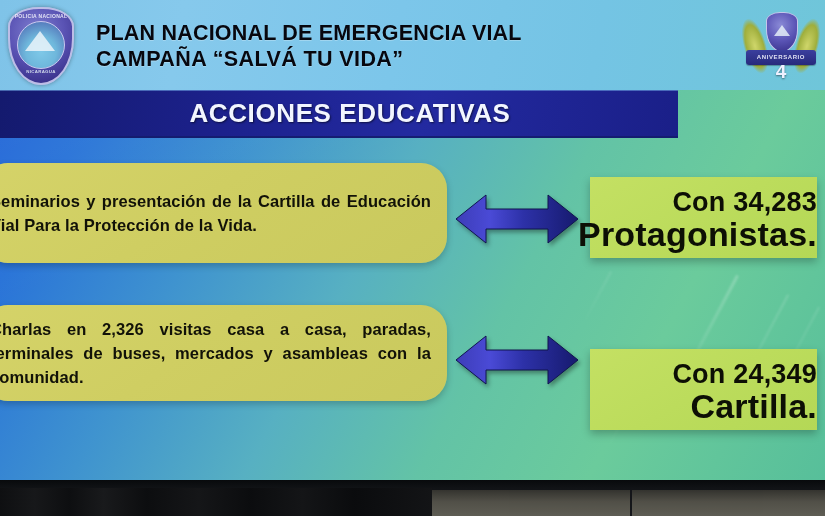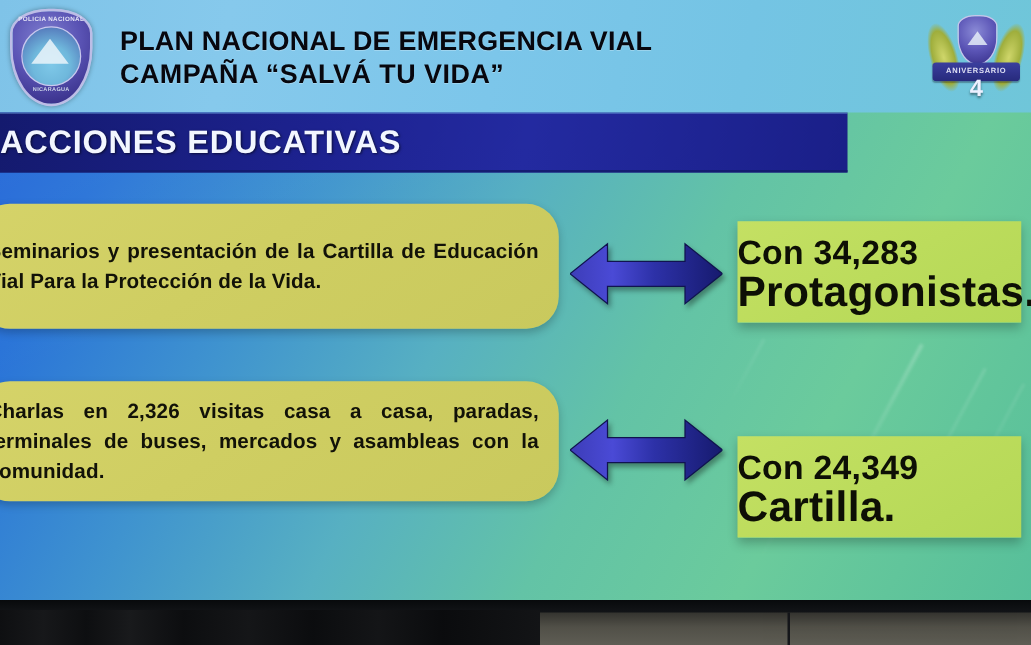--- a/index.html
+++ b/index.html
@@ -184,26 +184,28 @@
     position: absolute;
     left: 0; top: 90px;
     width: 678px;
     height: 45px;
     background: linear-gradient(100deg, #141a6e 0%, #1d2290 38%, #232aa0 62%, #1a1f88 100%);
     border-top: 1px solid rgba(120,180,235,.5);
     border-bottom: 2px solid rgba(20,28,110,.9);
   }
   #banner-title {
     width: 100%;
+    text-align: center;
     color: #f2f6ff;
     font-weight: bold;
     font-size: 26px;
     line-height: 45px;
     letter-spacing: .6px;
     text-shadow: 1px 1px 2px rgba(0,0,0,.55);
+    margin-left: 11px;
   }
 
   
   .left-box {
     position: absolute;
     background: linear-gradient(145deg, #d5d369 0%, #cfce62 45%, #c9c95d 100%);
     border-radius: 26px;
     box-shadow: 0 3px 7px rgba(0,0,0,.22);
     box-sizing: border-box;
     padding: 10px 16px 10px 8px;
@@ -224,21 +226,21 @@
   #box-left-1 { left: -18px; top: 163px; width: 465px; height: 100px; }
   #box-left-2 { left: -18px; top: 305px; width: 465px; height: 96px; }
 
   .right-box {
     position: absolute;
     background: linear-gradient(150deg, #c4e063 0%, #bcdc5c 50%, #b4d856 100%);
     box-shadow: 0 4px 8px rgba(0,0,0,.25);
     box-sizing: border-box;
     display: flex;
     flex-direction: column;
-    align-items: flex-start;
+    align-items: flex-end;
     justify-content: center;
   }
   #box-right-1 { left: 590px; top: 177px; width: 227px; height: 81px; }
   #box-right-2 { left: 590px; top: 317px; width: 227px; height: 81px; margin-top: 32px; }
   .right-box .line-a {
     color: #0d0f05;
     font-weight: bold;
     font-size: 27px;
     line-height: 32px;
     letter-spacing: .2px;

